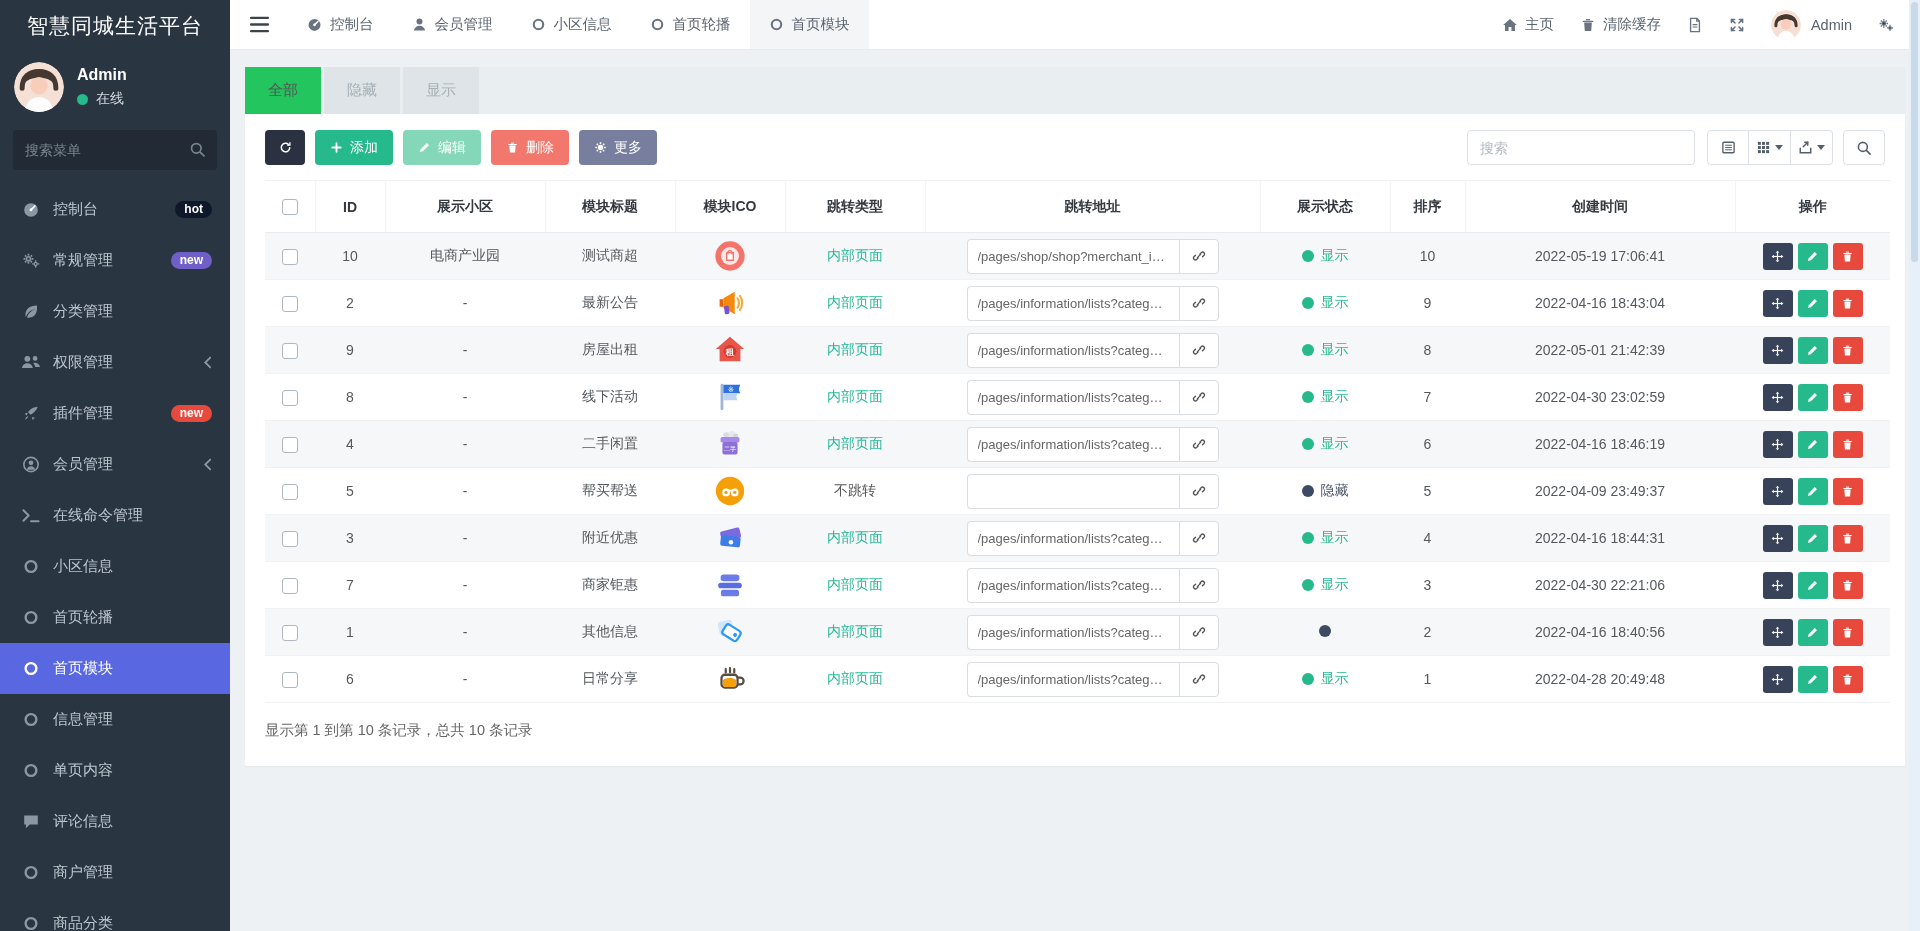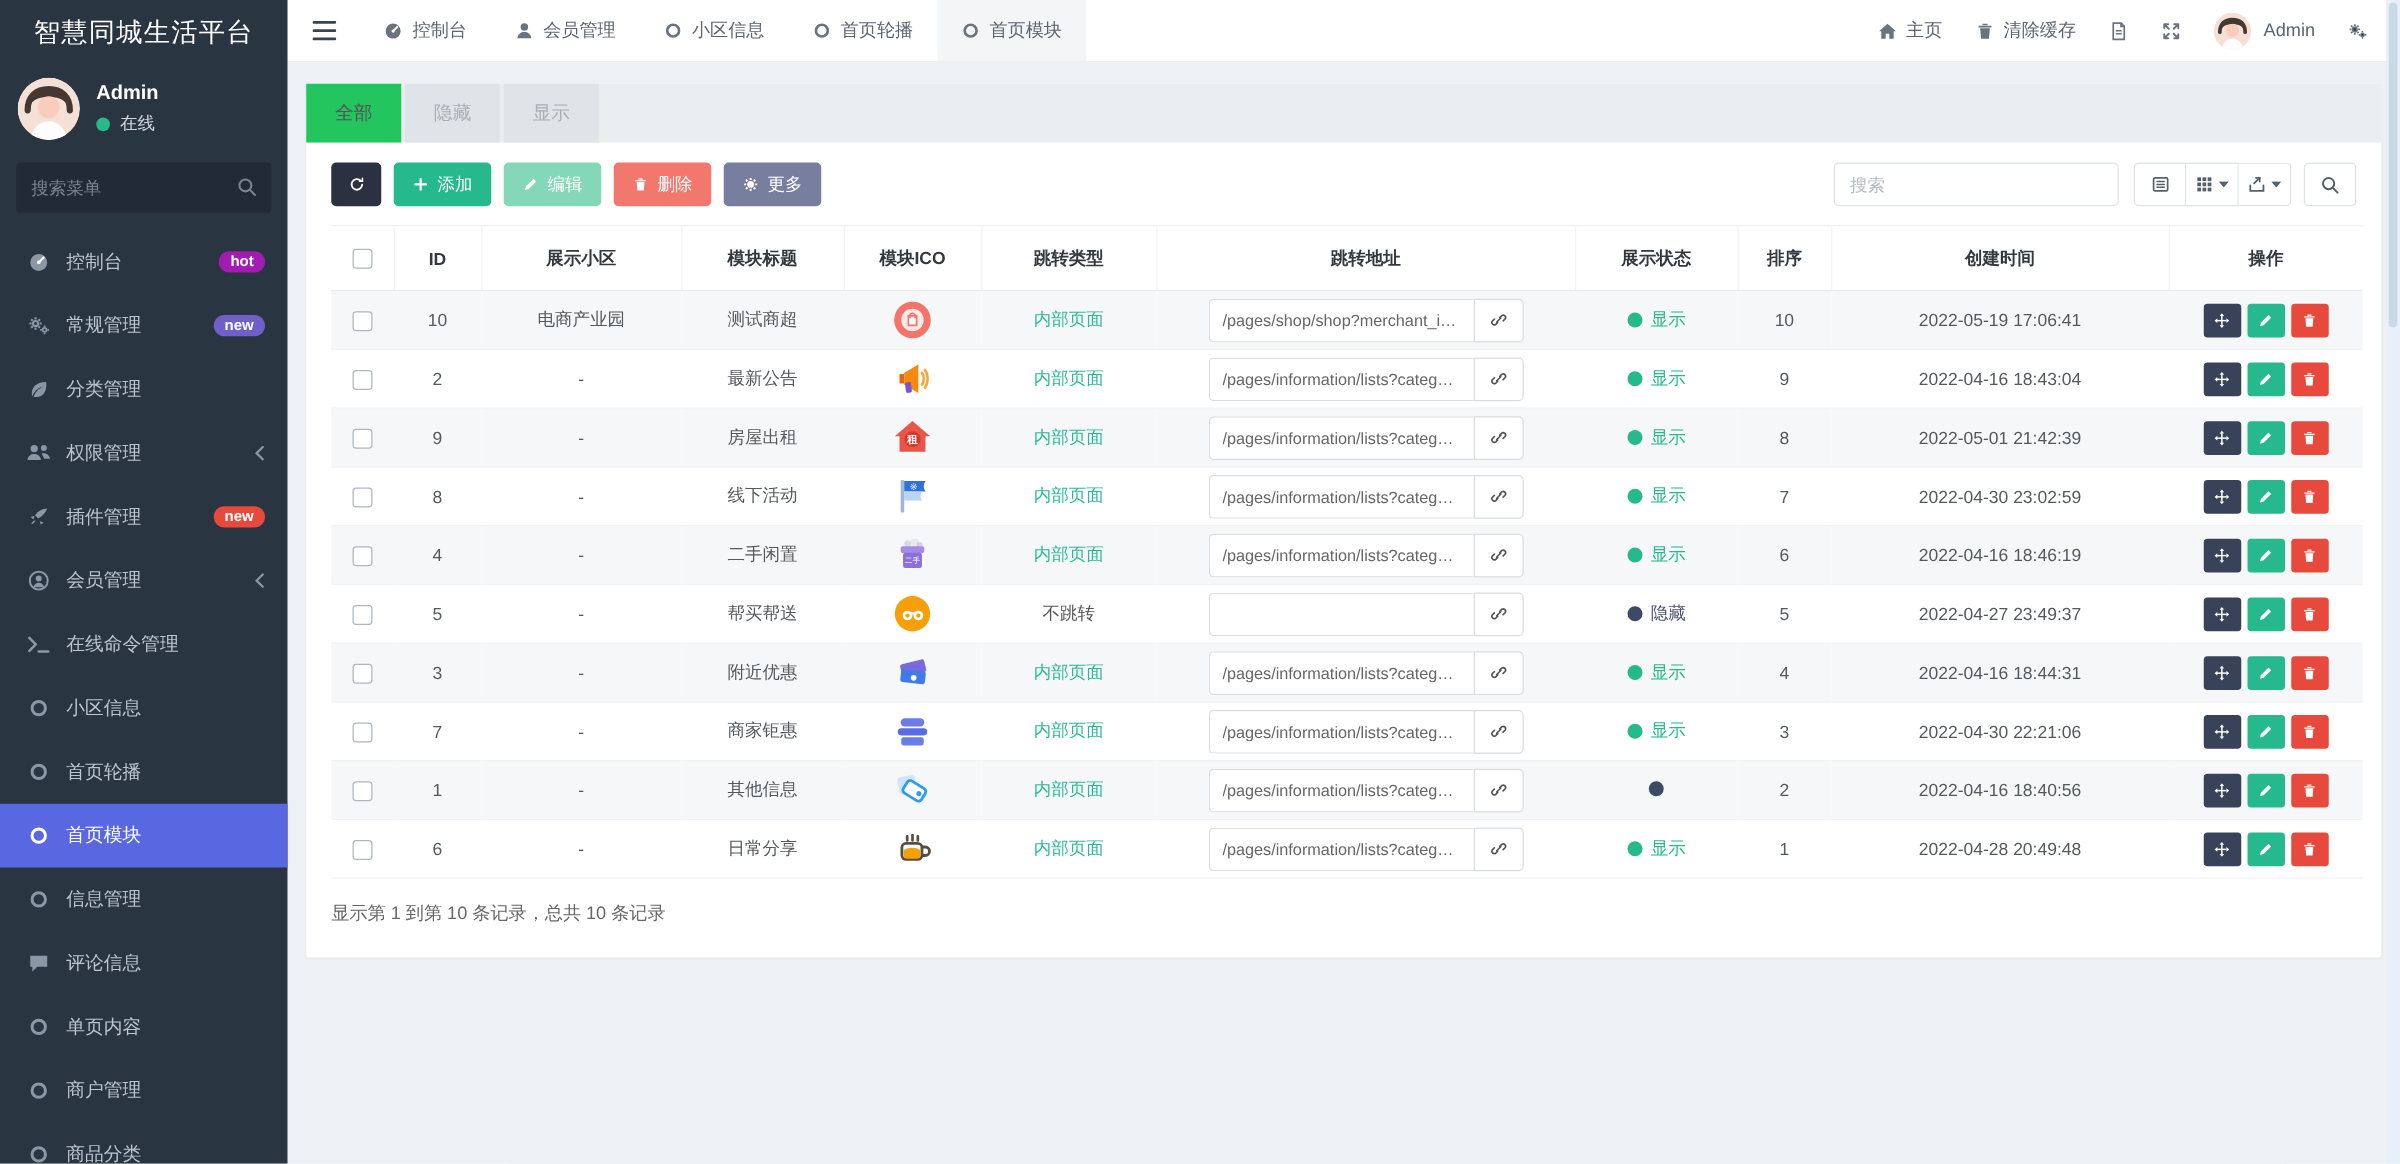--- a/index.html
+++ b/index.html
@@ -157,21 +157,21 @@
     <nav class="menu">
         <a class="menu-item">
           <span class="icon mi-icon">
             <svg viewBox="0 0 20 20">
               <circle cx="10" cy="10.5" r="8" fill="currentColor"></circle>
               <line x1="10" y1="10.5" x2="14.6" y2="5.9" stroke="#fff" stroke-width="2" stroke-linecap="round"></line>
               <circle cx="10" cy="10.5" r="1.7" fill="#fff"></circle>
             </svg>
           </span>
           <span class="mi-label">控制台</span>
-          <span class="badge" style="background:#a21caf">hot</span>
+          <span class="badge" style="background:#0f172a">hot</span>
         </a>
         <a class="menu-item">
           <span class="icon mi-icon">
             <svg viewBox="0 0 22 20">
               <g fill="currentColor">
                 <circle cx="8" cy="8" r="3.4"></circle>
                 <g stroke="currentColor" stroke-width="2">
                   <path d="M8 2.2v2M8 11.8v2M2.2 8h2M11.8 8h2M3.9 3.9l1.4 1.4M10.7 10.7l1.4 1.4M12.1 3.9l-1.4 1.4M5.3 10.7l-1.4 1.4"></path>
                 </g>
                 <circle cx="8" cy="8" r="1.4" fill="#2a3542"></circle>
@@ -272,32 +272,32 @@
           <span class="icon mi-icon">
             <svg viewBox="0 0 20 20">
               <circle cx="10" cy="10" r="6.3" fill="none" stroke="currentColor" stroke-width="2.8"></circle>
             </svg>
           </span>
           <span class="mi-label">信息管理</span>
         </a>
         <a class="menu-item">
           <span class="icon mi-icon">
             <svg viewBox="0 0 20 20">
+              <circle cx="10" cy="10" r="6.3" fill="none" stroke="currentColor" stroke-width="2.8"></circle>
+            </svg>
+          </span>
+          <span class="mi-label">单页内容</span>
+        </a>
+        <a class="menu-item">
+          <span class="icon mi-icon">
+            <svg viewBox="0 0 20 20">
               <path d="M2 3h16v10.5H8.5L4 18v-4.5H2z" fill="currentColor"></path>
             </svg>
           </span>
           <span class="mi-label">评论信息</span>
-        </a>
-        <a class="menu-item">
-          <span class="icon mi-icon">
-            <svg viewBox="0 0 20 20">
-              <circle cx="10" cy="10" r="6.3" fill="none" stroke="currentColor" stroke-width="2.8"></circle>
-            </svg>
-          </span>
-          <span class="mi-label">单页内容</span>
         </a>
         <a class="menu-item">
           <span class="icon mi-icon">
             <svg viewBox="0 0 20 20">
               <circle cx="10" cy="10" r="6.3" fill="none" stroke="currentColor" stroke-width="2.8"></circle>
             </svg>
           </span>
           <span class="mi-label">商户管理</span>
         </a>
         <a class="menu-item">
@@ -910,21 +910,21 @@
                           <path d="M7.7 12.3l4.6-4.6"></path>
                         </svg>
                       </span>
                     </span>
                   </span></td>
                 <td><span class="status hide">
                     <span class="s-dot"></span>
                     <span>隐藏</span>
                   </span></td>
                 <td>5</td>
-                <td>2022-04-27 23:49:37</td>
+                <td>2022-04-09 23:49:37</td>
                 <td><span class="ops">
                     <button class="op-btn op-move">
                       <span class="icon">
                         <svg viewBox="0 0 20 20" fill="currentColor">
                           <path d="M10 1l2.8 3.4H7.2z"></path>
                           <path d="M10 19l-2.8-3.4h5.6z"></path>
                           <path d="M1 10l3.4-2.8v5.6z"></path>
                           <path d="M19 10l-3.4 2.8V7.2z"></path>
                           <rect x="9.1" y="4" width="1.8" height="12"></rect>
                           <rect x="4" y="9.1" width="12" height="1.8"></rect>

